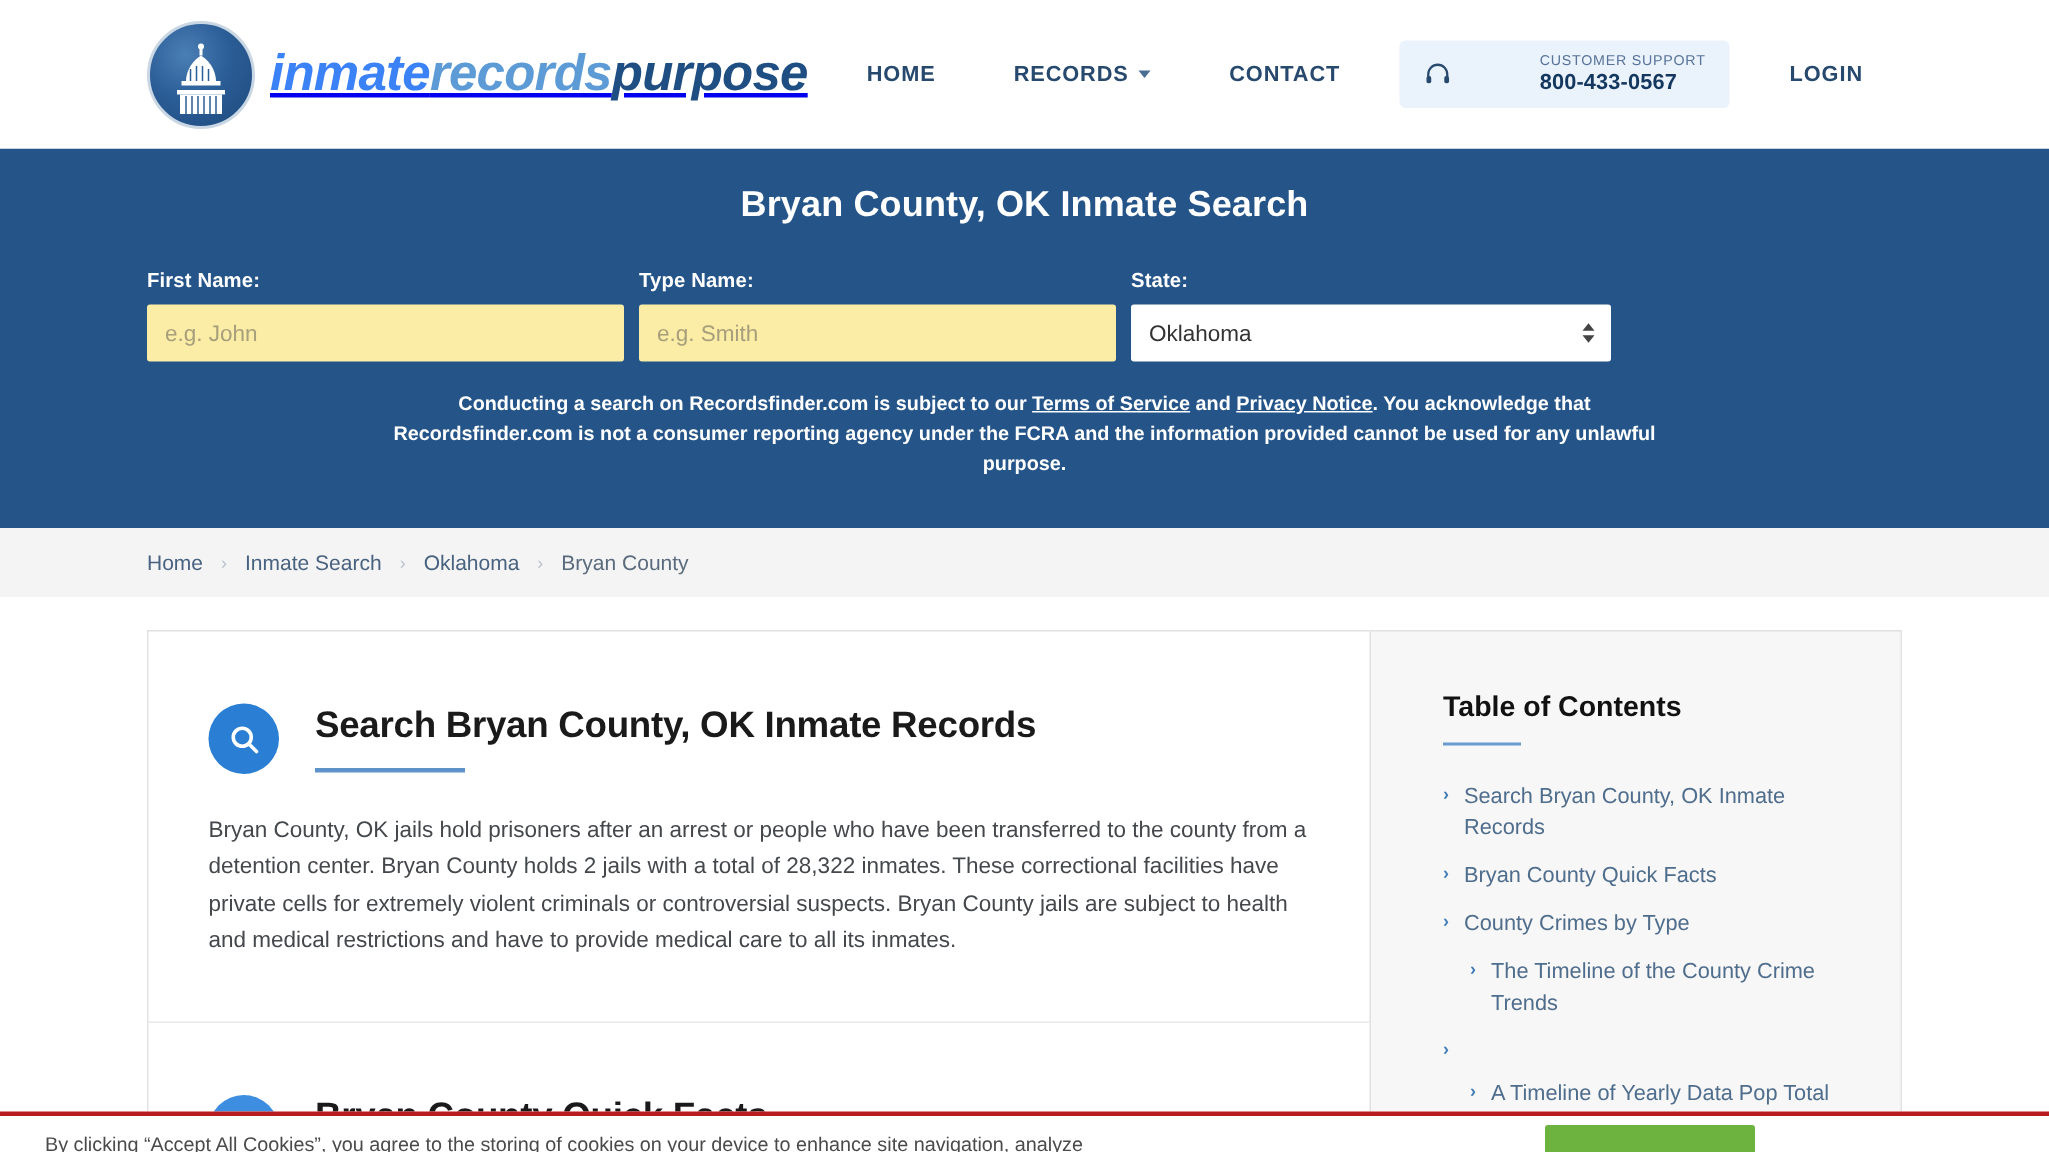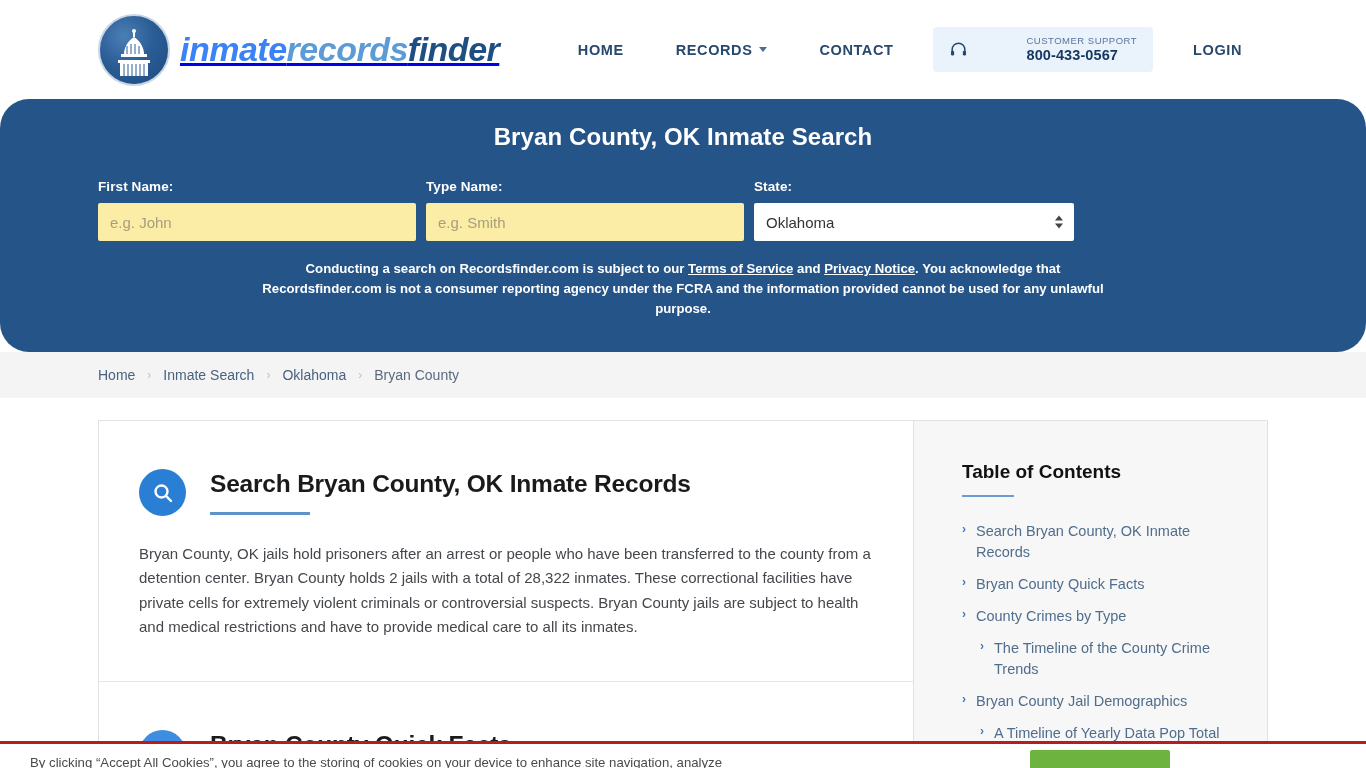--- a/index.html
+++ b/index.html
@@ -71,21 +71,20 @@
   }
   .support-num {
     font-size: 14.5px; font-weight: 700; color: #14375f; letter-spacing: 0.1px;
   }
 
   
   .hero {
     background: #255489;
     padding: 24px 98px 0 98px;
     height: 253px;
-    border-radius: 29px;
   }
   .hero-title {
     text-align: center; color: #ffffff;
     font-size: 24px; font-weight: 700; letter-spacing: 0.1px;
     margin-bottom: 28px;
   }
   .form-row { display: flex; align-items: flex-end; gap: 0; }
   .field { display: flex; flex-direction: column; }
   .field-label {
     color: #ffffff; font-size: 13.5px; font-weight: 700;
@@ -249,21 +248,21 @@
           <line x1="31" y1="38" x2="31" y2="50"></line>
           <line x1="35" y1="38" x2="35" y2="50"></line>
           <line x1="39" y1="38" x2="39" y2="50"></line>
           <line x1="22" y1="20" x2="22" y2="28"></line>
           <line x1="26" y1="18" x2="26" y2="28"></line>
           <line x1="30" y1="18" x2="30" y2="28"></line>
           <line x1="34" y1="20" x2="34" y2="28"></line>
         </g>
       </svg>
     </span>
-    <span class="logo-wordmark"><span class="wm-a">inmate</span><span class="wm-b">records</span><span class="wm-c">finder</span></span>
+    <span class="logo-wordmark"><span class="wm-a">inmate</span><span class="wm-b">records</span><span class="wm-c">purpose</span></span>
   </a>
 
   <nav class="nav">
     <a class="nav-link" href="#">
       <span>HOME</span>
     </a>
     <a class="nav-link" href="#">
       <span>RECORDS</span>
       <span class="caret"></span>
     </a>
@@ -385,21 +384,20 @@
       <li class="toc-item">
         <span class="toc-arrow">›</span>
         <a class="toc-link" href="#">County Crimes by Type</a>
       </li>
       <li class="toc-item sub">
         <span class="toc-arrow">›</span>
         <a class="toc-link" href="#">The Timeline of the County Crime Trends</a>
       </li>
       <li class="toc-item">
         <span class="toc-arrow">›</span>
-        <a class="toc-link" href="#">Bryan County Jail Demographics</a>
       </li>
       <li class="toc-item sub">
         <span class="toc-arrow">›</span>
         <a class="toc-link" href="#">A Timeline of Yearly Data Pop Total from 2005-2015</a>
       </li>
 
     </ul>
   </aside>
 </div>
 

